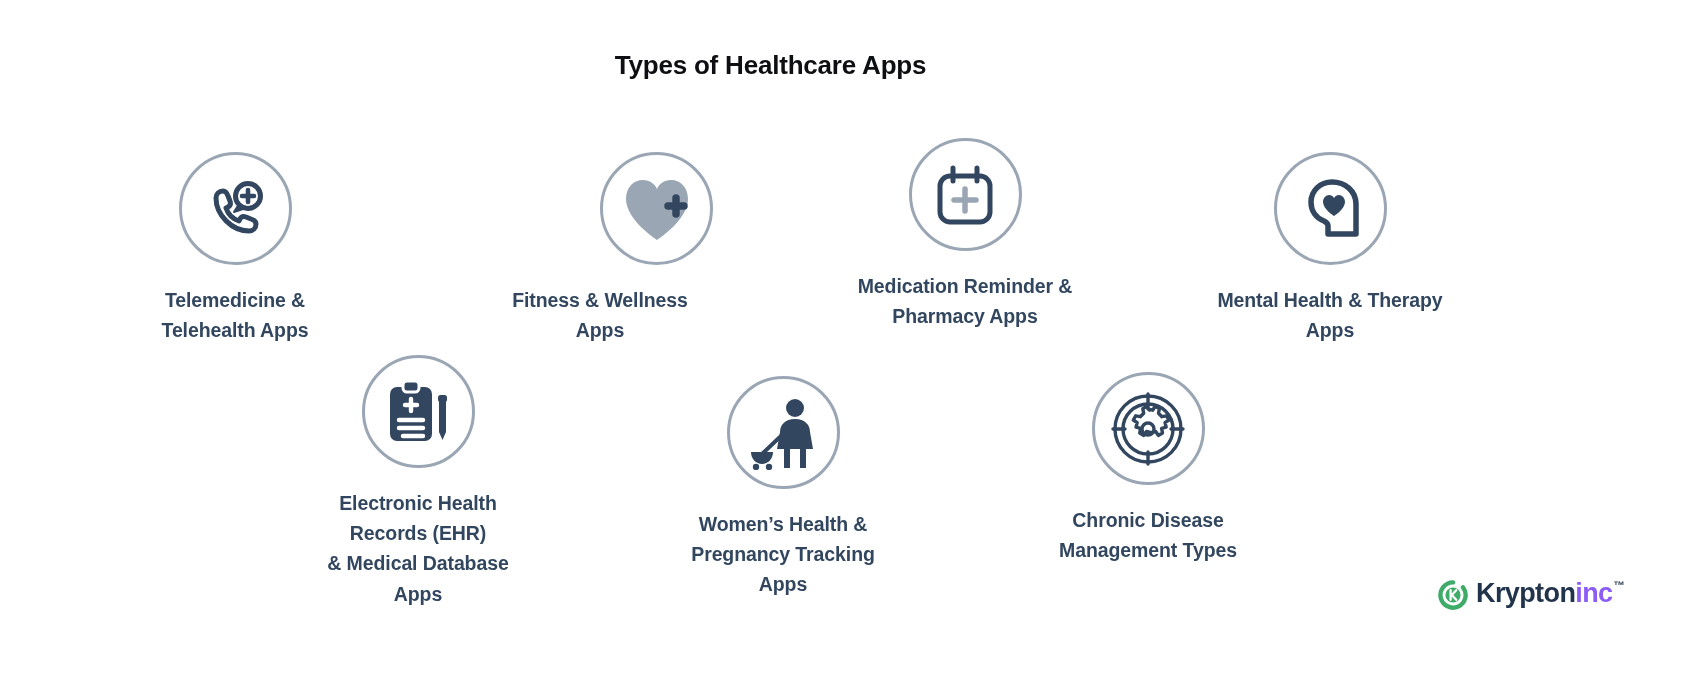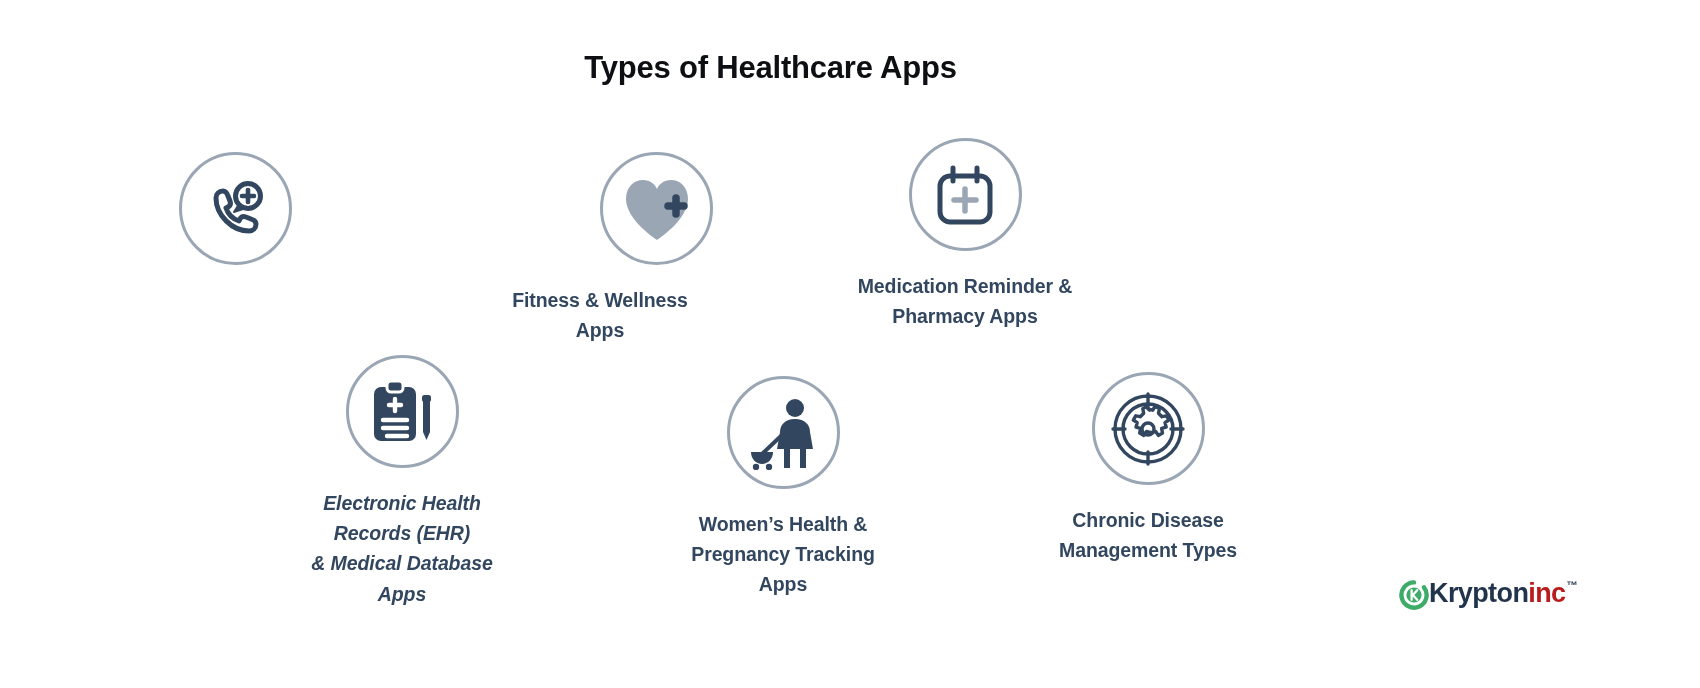--- a/index.html
+++ b/index.html
@@ -15,21 +15,21 @@
     border-radius: 26px;
     overflow: hidden;
     font-family: "Liberation Sans", sans-serif;
   }
   #title {
     position: absolute;
     top: 50px;
     left: 0;
     width: 1541px;
     text-align: center;
-    font-size: 31px;
+    font-size: 26px;
     font-weight: bold;
     color: #0d0f12;
     letter-spacing: -0.2px;
   }
   .card {
     position: absolute;
     display: flex;
     flex-direction: column;
     align-items: center;
   }
@@ -53,42 +53,43 @@
     line-height: 1.55;
     white-space: pre-line;
     letter-spacing: -0.1px;
   }
   
   #card-telemedicine { left: 122px;  top: 152px; width: 226px; }
   #card-fitness      { left: 487px;  top: 152px; width: 226px; align-items: flex-end; }
   #card-medication   { left: 852px;  top: 138px; width: 226px; }
   #card-mental       { left: 1217px; top: 152px; width: 226px; }
   
-  #card-ehr        { left: 289px; top: 355px; width: 226px; font-style: italic; }
+  #card-ehr        { left: 305px; top: 355px; width: 226px; }
   #card-womens     { left: 670px; top: 376px; width: 226px; }
   #card-chronic    { left: 1035px; top: 372px; width: 226px; }
 
   #logo {
     position: absolute;
-    left: 1399px;
+    left: 1438px;
     top: 578px;
     display: flex;
     align-items: flex-start;
+    gap: 8px;
   }
   #logo-mark { margin-top: 2px; }
   #logo-text {
     font-size: 27px;
     font-weight: bold;
     color: #21344b;
     letter-spacing: -0.6px;
     position: relative;
     display: flex;
     align-items: flex-start;
   }
-  #logo-inc { color: #b91c1c; text-align: right; }
+  #logo-inc { color: #8b5cf6; text-align: right; }
   #logo-tm {
     font-size: 11px;
     font-weight: bold;
     color: #21344b;
     margin-top: 1px;
     margin-left: 1px;
   }
 </style>
 </head>
 <body>
@@ -101,20 +102,21 @@
     <div class="ring">
       <span>
         <svg width="66" height="66" viewBox="0 0 66 66">
           <path d="M14 22 c0-4 3-7 7-7 c3 0 4 2 5 5 l2 5 c1 3 0 5-2 6 l-2 1 c2 6 7 11 13 13 l1-2 c1-2 3-3 6-2 l5 2 c3 1 5 2 5 5 c0 4-3 7-7 7 c-17 0-33-16-33-33 z" fill="none" stroke="#32475f" stroke-width="5" stroke-linejoin="round" stroke-linecap="round"></path>
           <circle cx="46" cy="20" r="12.5" fill="none" stroke="#32475f" stroke-width="5"></circle>
           <path d="M37 28 l-5 8 l9-3 z" fill="#32475f" stroke="#32475f" stroke-width="2" stroke-linejoin="round"></path>
           <path d="M46 14 v12 M40 20 h12" stroke="#32475f" stroke-width="4.6" stroke-linecap="round"></path>
         </svg>
       </span>
     </div>
+    <div class="label">Telemedicine &amp; Telehealth Apps</div>
   </div>
 
   <div class="card" id="card-fitness">
     <div class="ring">
       <span>
         <svg width="74" height="70" viewBox="0 0 74 70">
           <path d="M37 66 C37 66 6 46 6 25 C6 13 14 6 23 6 C30 6 35 10 37 15 C39 10 44 6 51 6 C60 6 68 13 68 25 C68 46 37 66 37 66 z" fill="#9aa6b4"></path>
           <path d="M56 24 v16 M48 32 h16" stroke="#32475f" stroke-width="7.5" stroke-linecap="round"></path>
         </svg>
       </span>
@@ -129,20 +131,31 @@
           <rect x="10" y="16" width="50" height="46" rx="10" ry="10" fill="none" stroke="#32475f" stroke-width="5"></rect>
           <path d="M23 8 v13 M47 8 v13" stroke="#32475f" stroke-width="5" stroke-linecap="round"></path>
           <path d="M35 29 v22 M24 40 h22" stroke="#9aa6b4" stroke-width="5.5" stroke-linecap="round"></path>
         </svg>
       </span>
     </div>
     <div class="label">Medication Reminder &amp;
 Pharmacy Apps</div>
   </div>
 
+  <div class="card" id="card-mental">
+    <div class="ring">
+      <span>
+        <svg width="72" height="66" viewBox="0 0 72 66">
+          <path d="M62 58 H34 v-8 c0-3-2-4-4-5 c-8-3-13-10-13-19 C17 15 26 6 38 6 c13 0 24 9 24 22 z" fill="none" stroke="#32475f" stroke-width="5.5" stroke-linejoin="round" stroke-linecap="round"></path>
+          <path d="M40 40 c0 0-11-7-11-14 c0-4 3-7 6-7 c2 0 4 1 5 3 c1-2 3-3 5-3 c3 0 6 3 6 7 c0 7-11 14-11 14 z" fill="#32475f"></path>
+        </svg>
+      </span>
+    </div>
+    <div class="label">Mental Health &amp; Therapy Apps</div>
+  </div>
 
   <div class="card" id="card-ehr">
     <div class="ring">
       <span>
         <svg width="72" height="72" viewBox="0 0 72 72">
           <rect x="8" y="11" width="42" height="54" rx="7" ry="7" fill="#32475f"></rect>
           <rect x="21" y="5" width="16" height="11" rx="4" ry="4" fill="#32475f" stroke="#ffffff" stroke-width="3"></rect>
           <path d="M29 23 v12 M23 29 h12" stroke="#ffffff" stroke-width="4.4" stroke-linecap="round"></path>
           <path d="M17 44 h24 M17 52 h24 M21 60 h20" stroke="#ffffff" stroke-width="4.4" stroke-linecap="round"></path>
           <path d="M57 24 h7 v32 l-3.5 8 l-3.5-8 z" fill="#32475f"></path>

